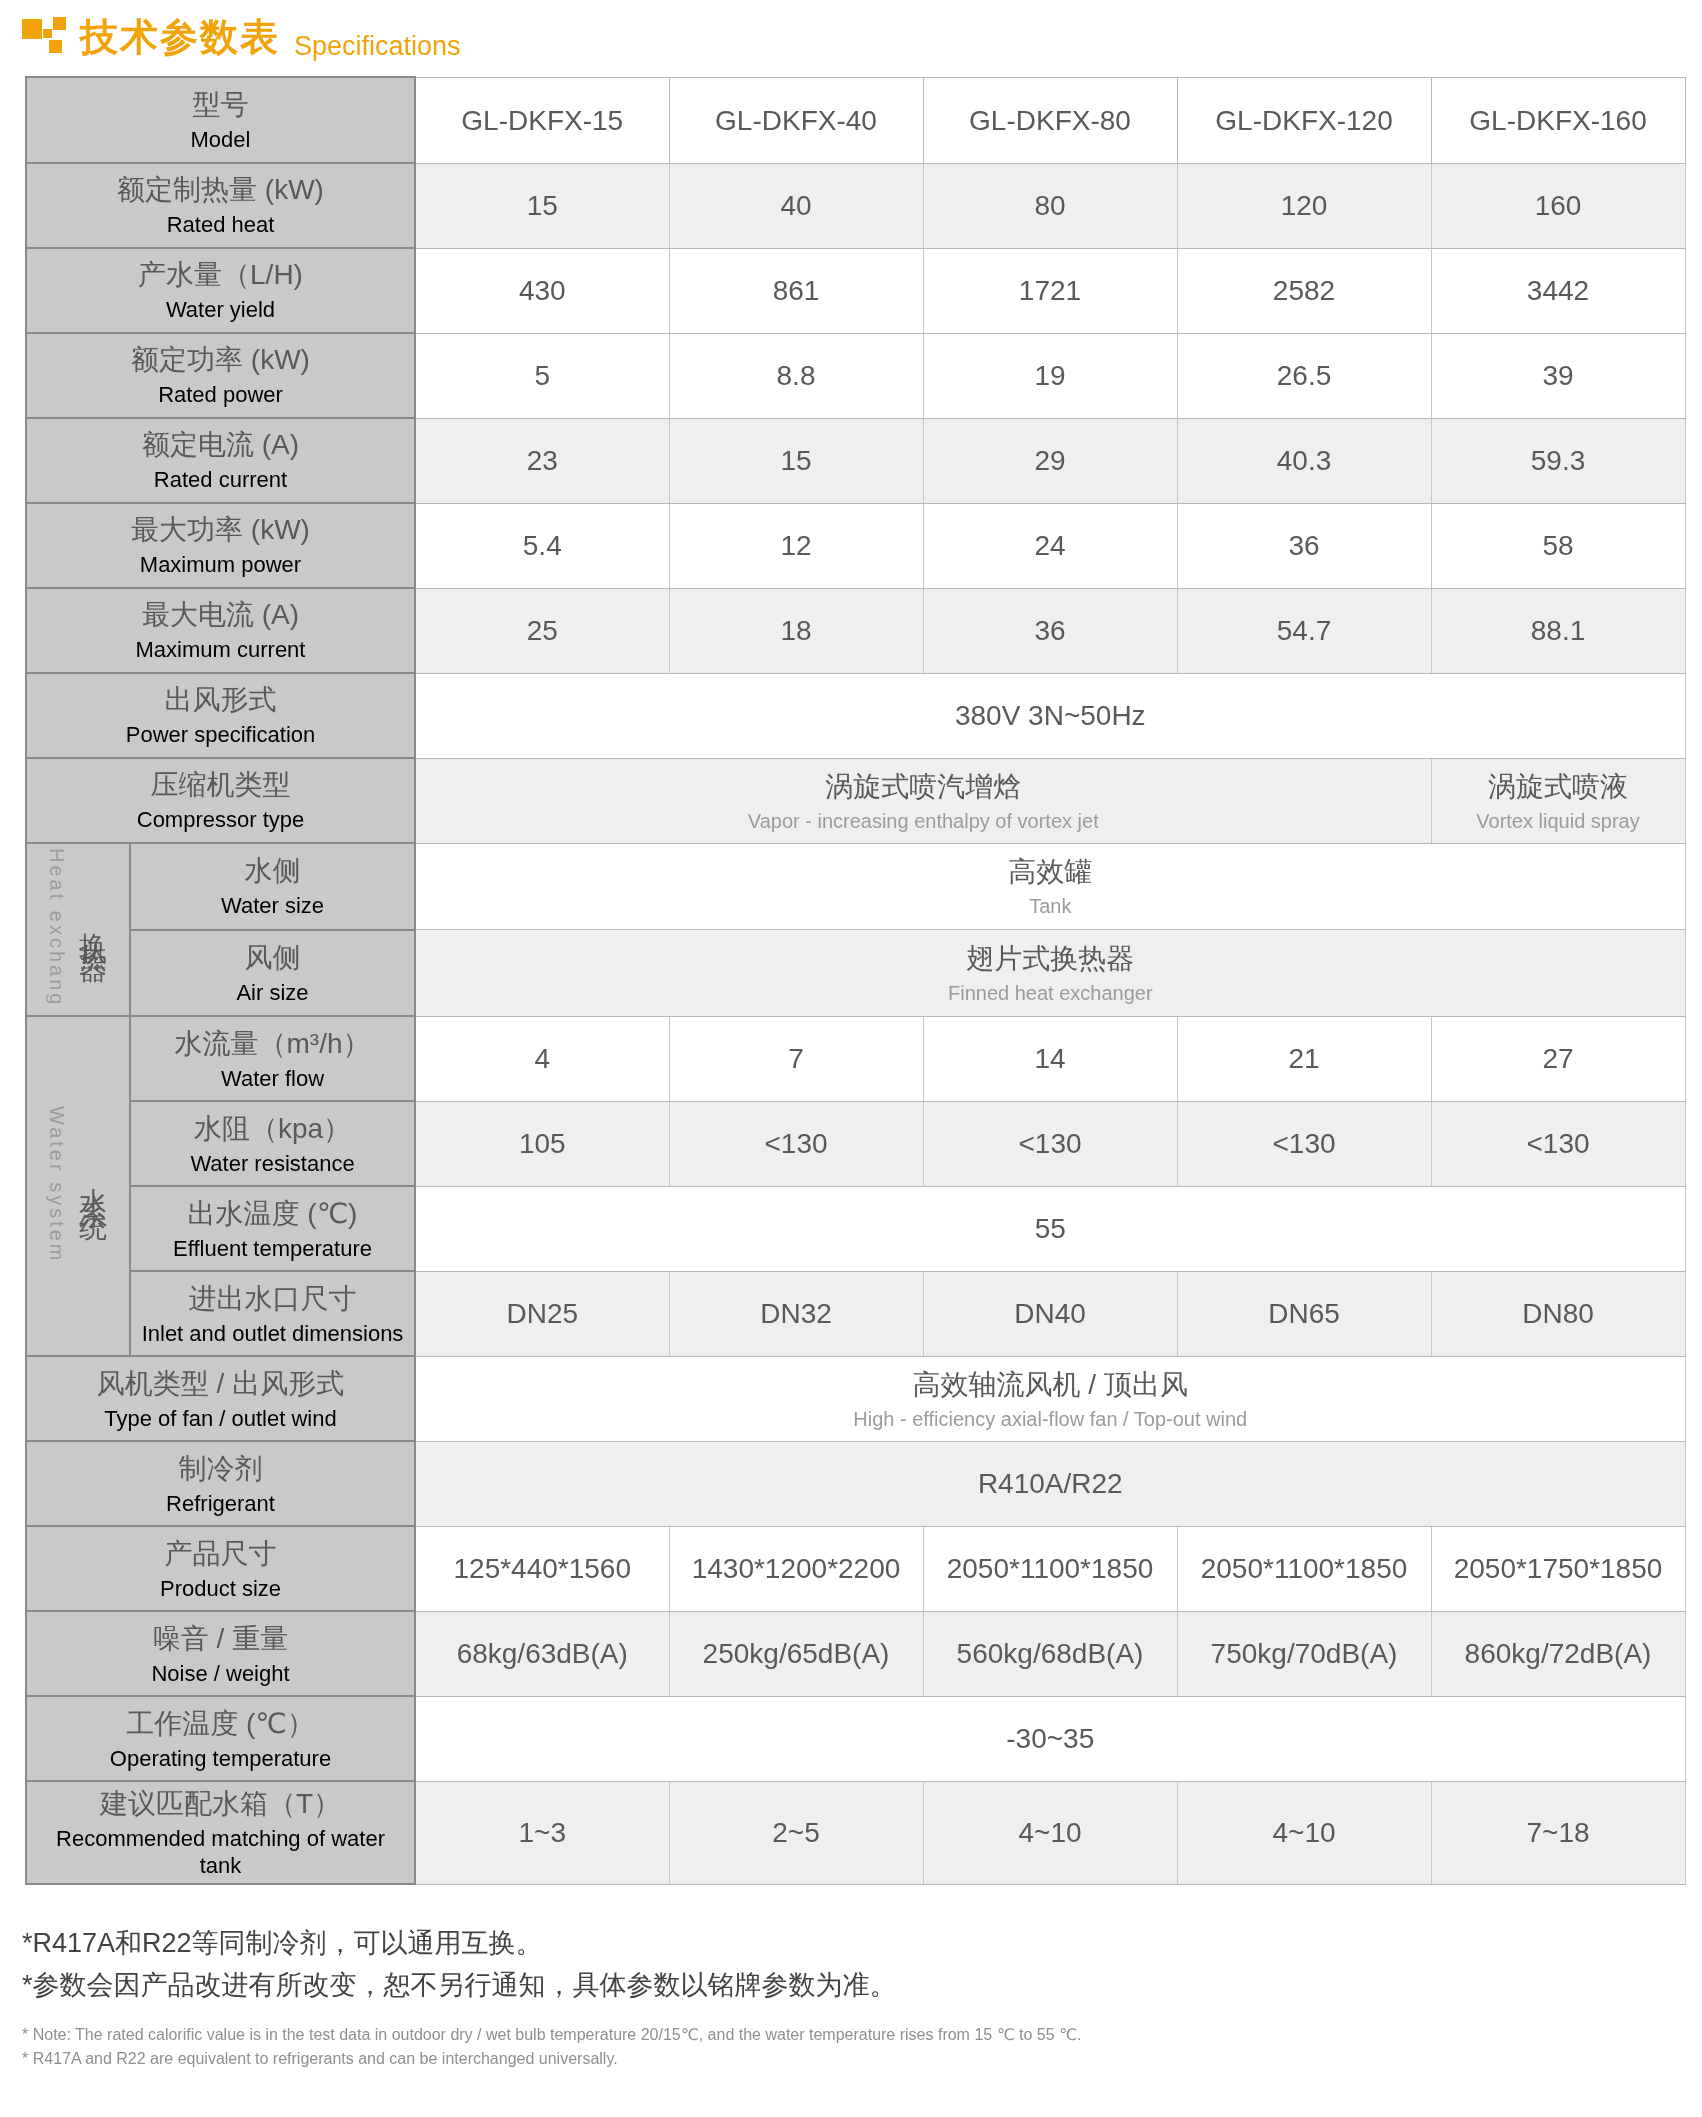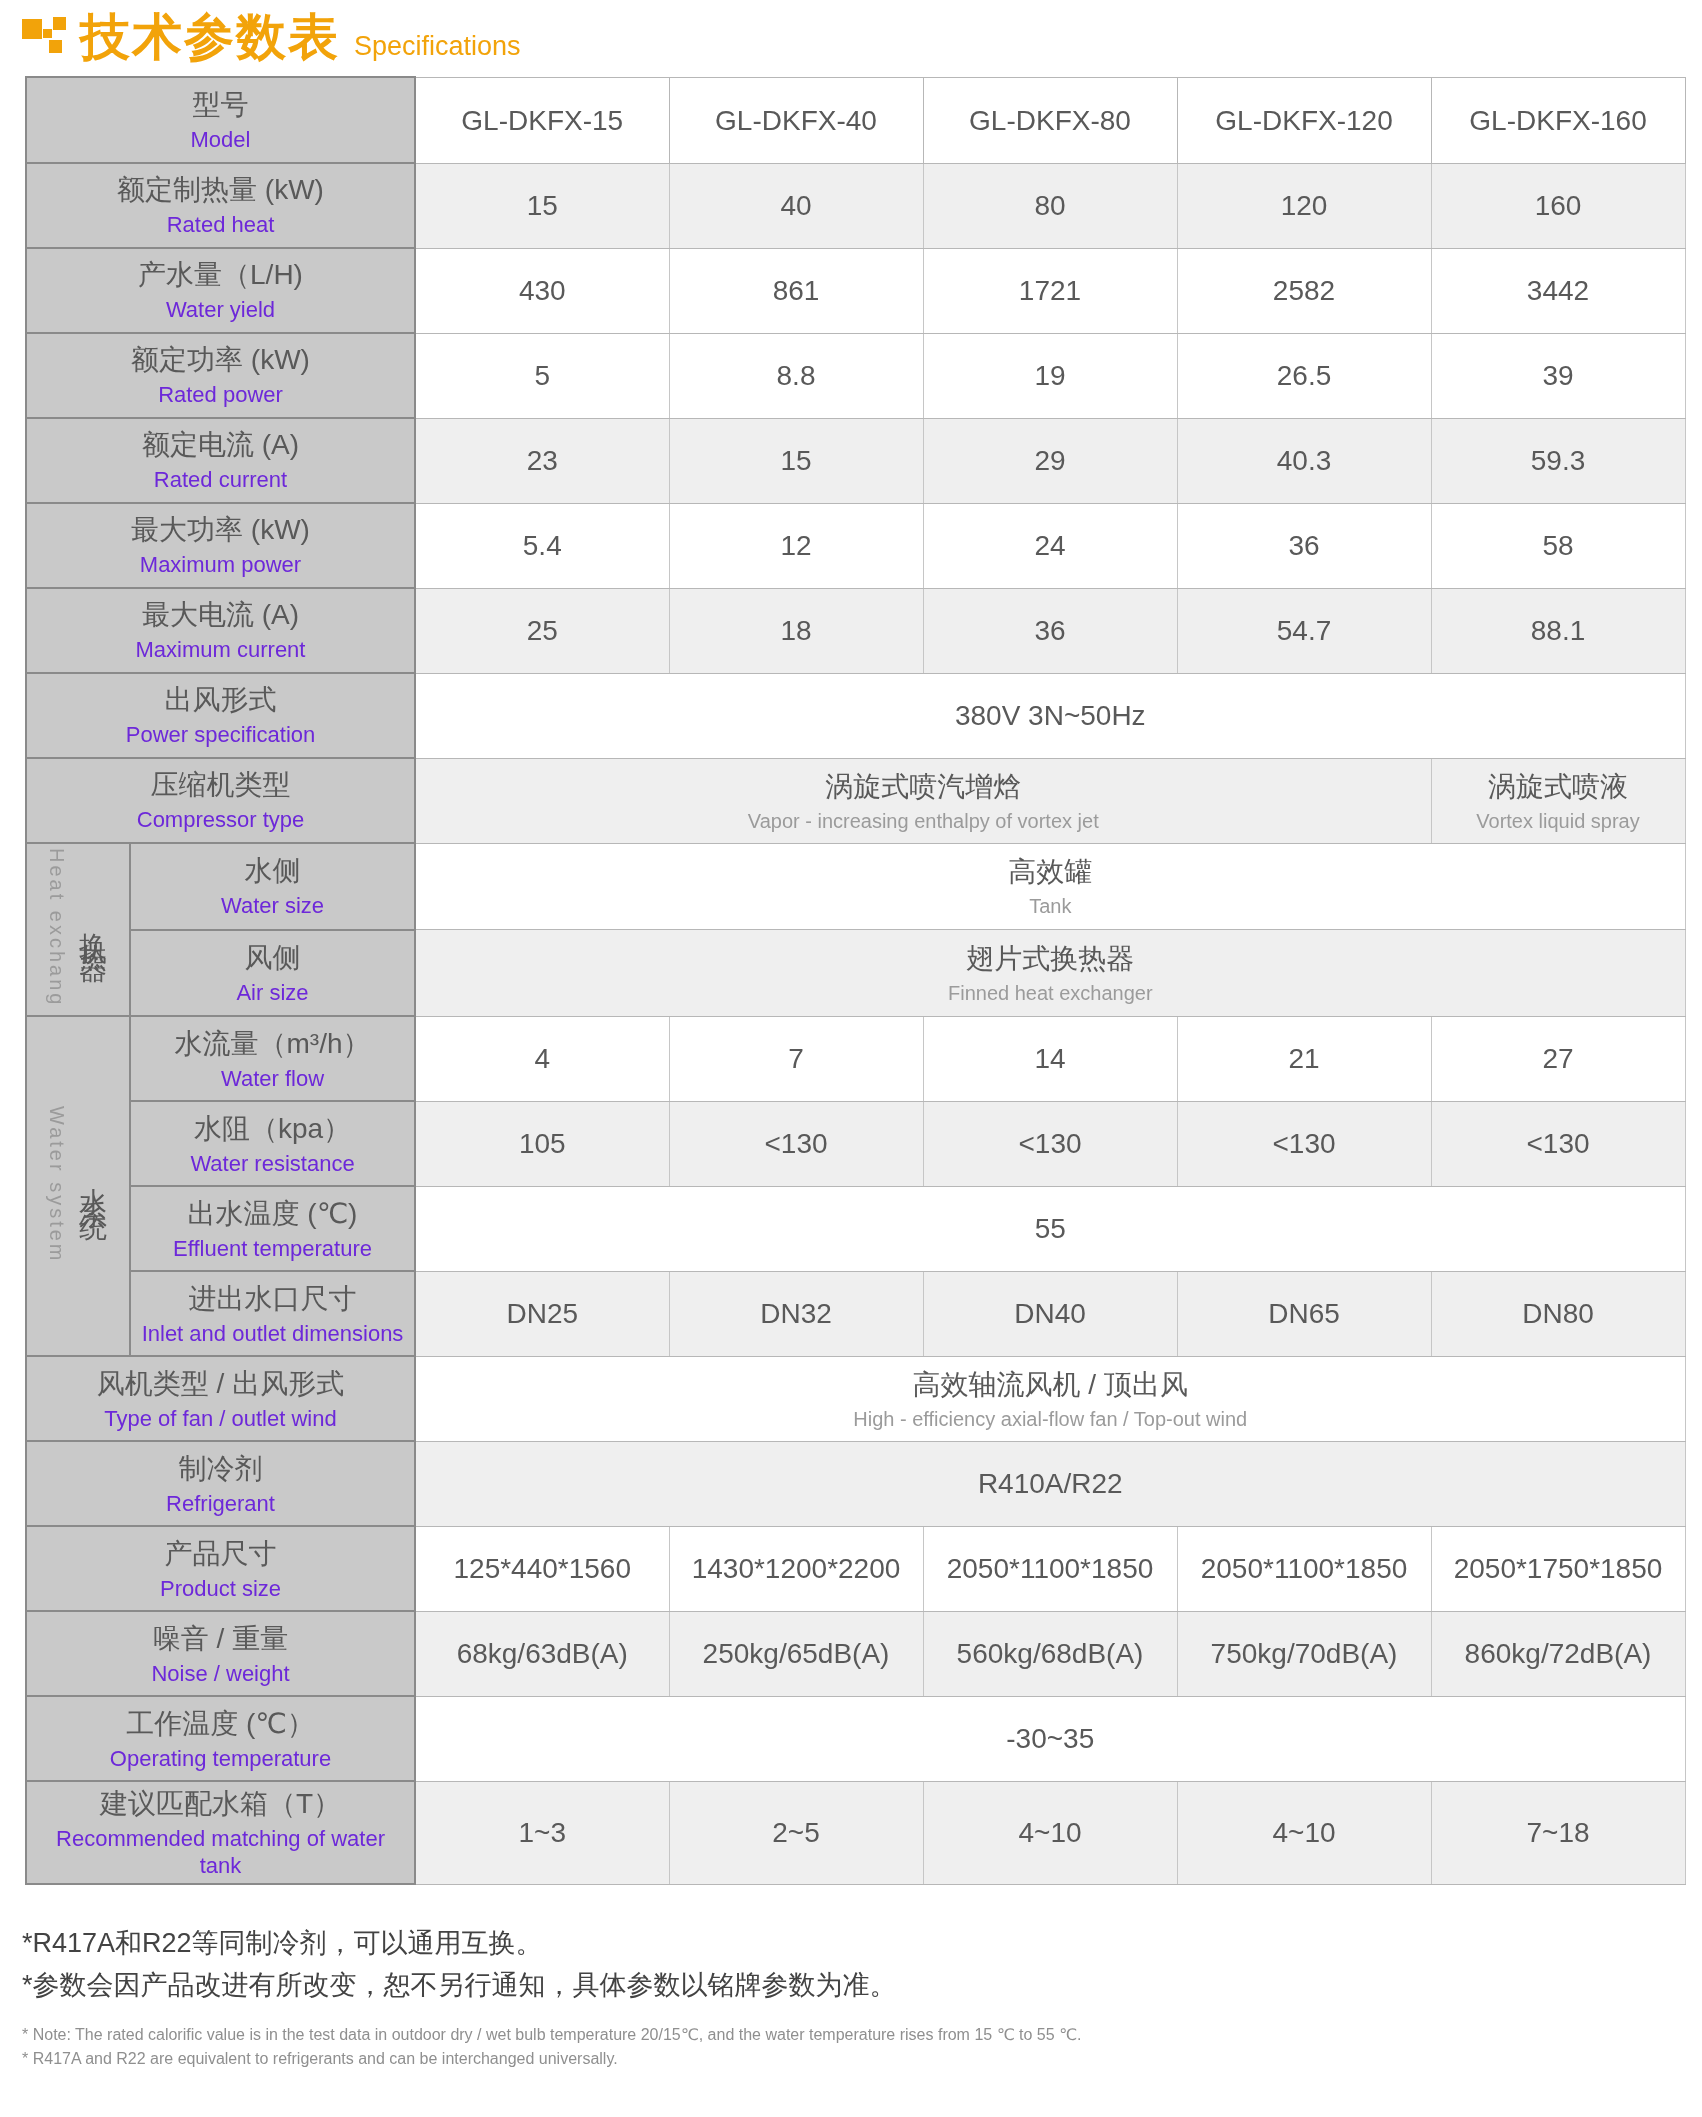--- a/index.html
+++ b/index.html
@@ -9,37 +9,37 @@
     -webkit-font-smoothing:antialiased;
   }
   
   .title-row{display:flex;align-items:center;margin:14px 0 0 22px;height:46px;}
   .sq-icon{position:relative;width:46px;height:40px;flex:0 0 auto;}
   .sq-icon .sq{position:absolute;background:var(--accent);}
   .sq1{left:0;top:2px;width:20px;height:20px;}
   .sq2{left:21px;top:12px;width:9px;height:9px;}
   .sq3{left:31px;top:0;width:13px;height:13px;}
   .sq4{left:27px;top:23px;width:13px;height:13px;}
-  .title-zh{font-size:50px;font-weight:700;color:var(--accent);margin-left:12px;letter-spacing:2px;}
+  .title-zh{font-size:38px;font-weight:700;color:var(--accent);margin-left:12px;letter-spacing:2px;}
   .title-en{font-size:27px;font-weight:400;color:var(--accent);margin-left:14px;margin-top:18px;}
   
   .tbl-wrap{margin:16px 0 0 25px;}
   table{border-collapse:collapse;table-layout:fixed;width:1659px;}
   td,th{padding:4px 6px;text-align:center;vertical-align:middle;font-weight:400;overflow:hidden;}
   tr{height:85px;}
   tr.hd{height:86px;}
   
   .lab,.grp,.corner{background:#c9c9c9;border:2px solid #8a8a8a;}
   
   .dc{background:#ffffff;border:1px solid #b7b7b7;border-left-color:#c6c6c6;border-right-color:#c6c6c6;}
   .dc.shade{background:#efefef;}
   .mh{background:#ffffff;border:1px solid #b7b7b7;}
   
   .lz{font-size:28px;color:#595959;line-height:1.25;}
-  .le{font-size:22px;color:#6d28d9;line-height:1.2;margin-top:5px;}
+  .le{font-size:22px;color:#000000;line-height:1.2;margin-top:5px;}
   .v{font-size:28px;color:#595959;line-height:1.25;}
   .ve{font-size:20px;color:#9b9b9b;line-height:1.2;margin-top:5px;}
   
   .gwrap{display:inline-block;writing-mode:vertical-lr;text-orientation:mixed;}
   .gen{font-size:20px;color:#9b9b9b;letter-spacing:3px;}
   .gzh{font-size:28px;color:#595959;letter-spacing:12px;padding-left:6px;}
   
   .notes{margin:38px 0 0 22px;}
   .nz{font-size:27px;color:#434343;line-height:1.55;margin:0;}
   .ne{font-size:16px;color:#8f8f8f;line-height:1.5;margin:0;}

